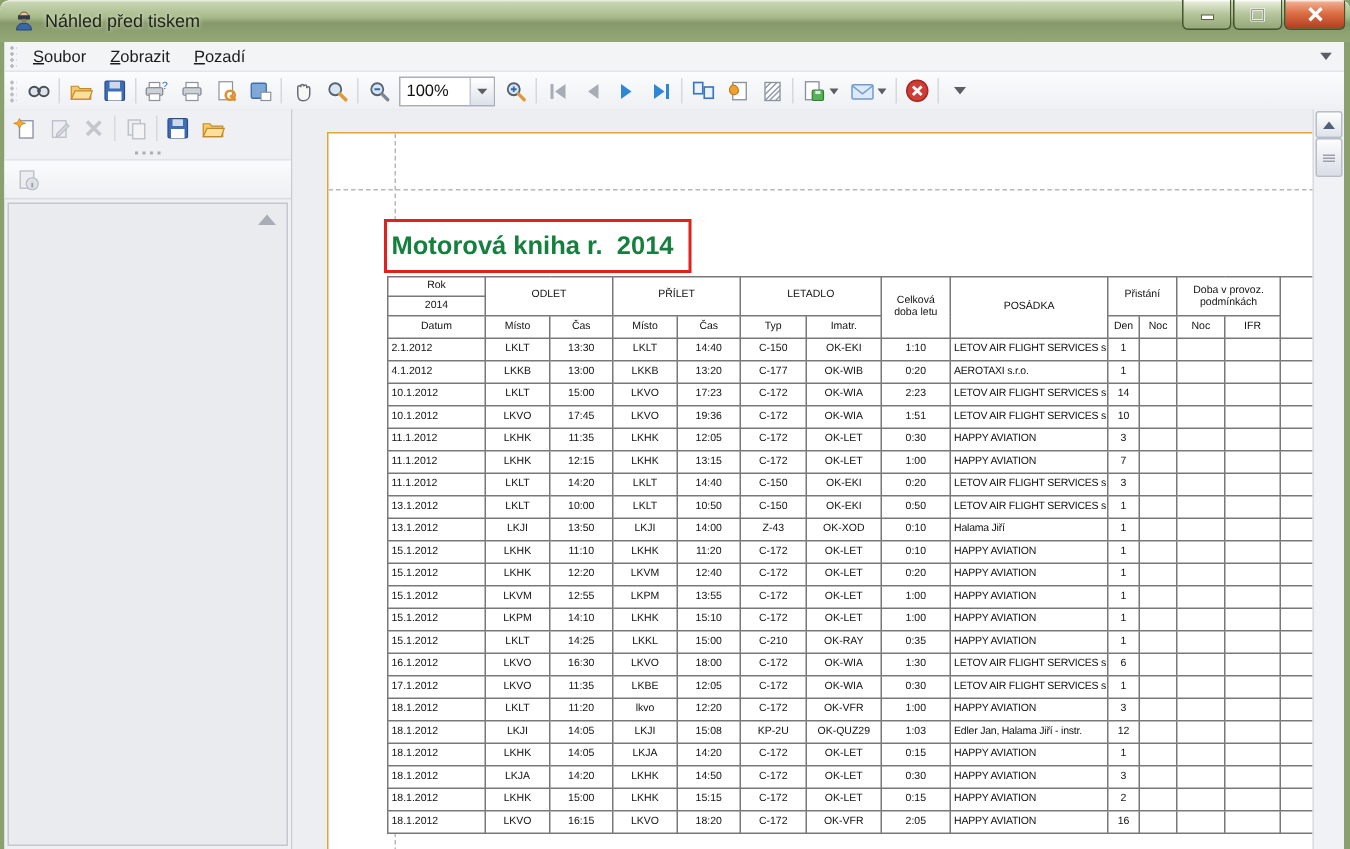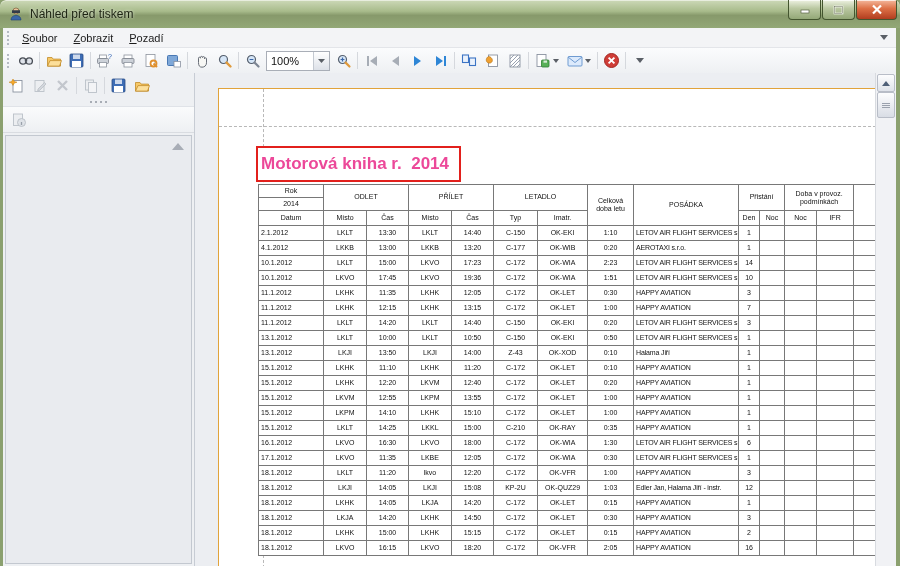--- a/index.html
+++ b/index.html
@@ -60,21 +60,21 @@
   .sb-info .uparrow{position:absolute;right:7px;top:7px;width:0;height:0;
     border-left:6px solid transparent;border-right:6px solid transparent;border-bottom:7px solid #a8adb6;}
   
   .preview{flex:1;position:relative;background:#eceef2;overflow:hidden;}
   .page{position:absolute;left:23px;top:15px;right:0;bottom:-12px;background:#fff;
     border-top:1px solid #e1a33b;border-left:1px solid #e1a33b;overflow:hidden;}
   .hmargin{position:absolute;left:0;right:0;top:37px;border-top:1px dashed #b8b8b8;}
   .vmargin{position:absolute;top:0;bottom:0;left:44px;border-left:1px dashed #b8b8b8;}
   .rtitle-box{position:absolute;left:37px;top:57px;width:201px;height:32px;
     border:2px solid #e2201c;background:#fff;display:flex;align-items:center;}
-  .rtitle{font-size:17px;font-weight:bold;color:#ec4899;padding-left:3px;white-space:pre;}
+  .rtitle{font-size:17px;font-weight:bold;color:#15803d;padding-left:3px;white-space:pre;}
   table.rtable{position:absolute;left:39px;top:95px;border-collapse:collapse;table-layout:fixed;
     width:635px;font-size:7px;color:#111;background:#fff;}
   .rtable th,.rtable td{border:1px solid #787878;padding:0 1px;text-align:center;
     font-weight:normal;line-height:1.15;overflow:hidden;white-space:nowrap;}
   .rtable thead tr.h1{height:13px;} .rtable thead tr.h2{height:13px;} .rtable thead tr.h3{height:15px;}
   .rtable tbody tr{height:15px;}
   .rtable .two{line-height:1.1;}
   .rtable td.c0{text-align:left;padding-left:2px;}
   .rtable td.c8{text-align:left;padding-left:2px;letter-spacing:-0.15px;}
   

